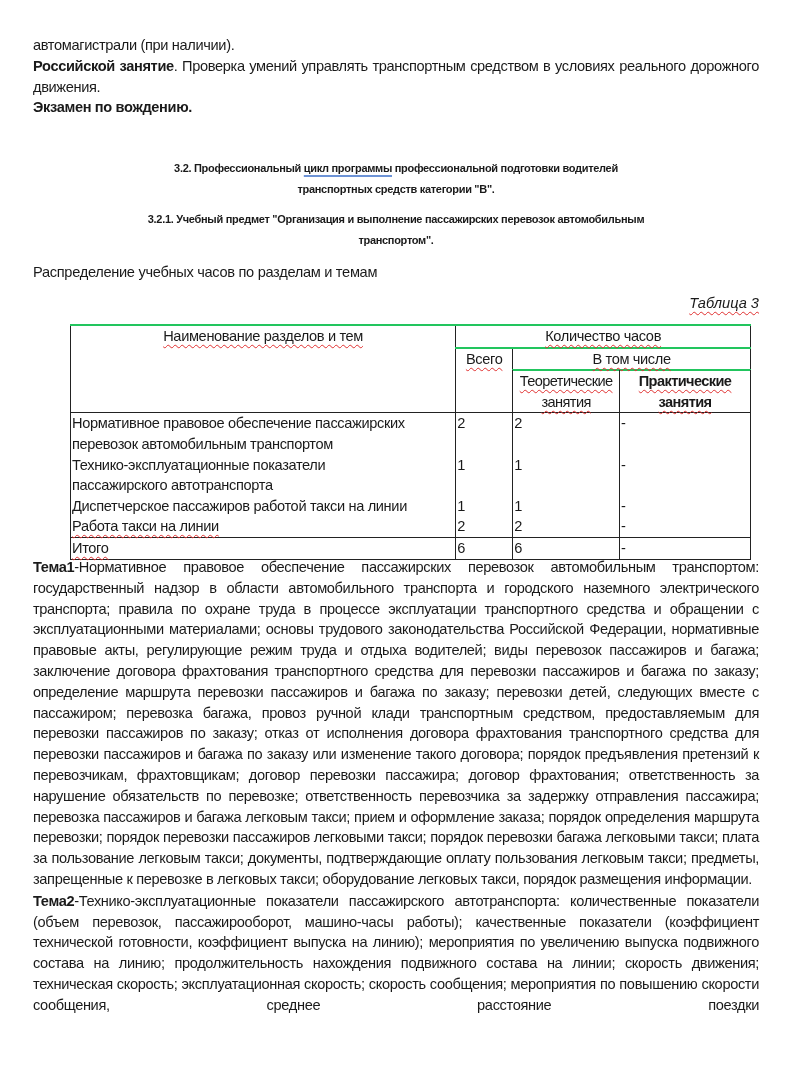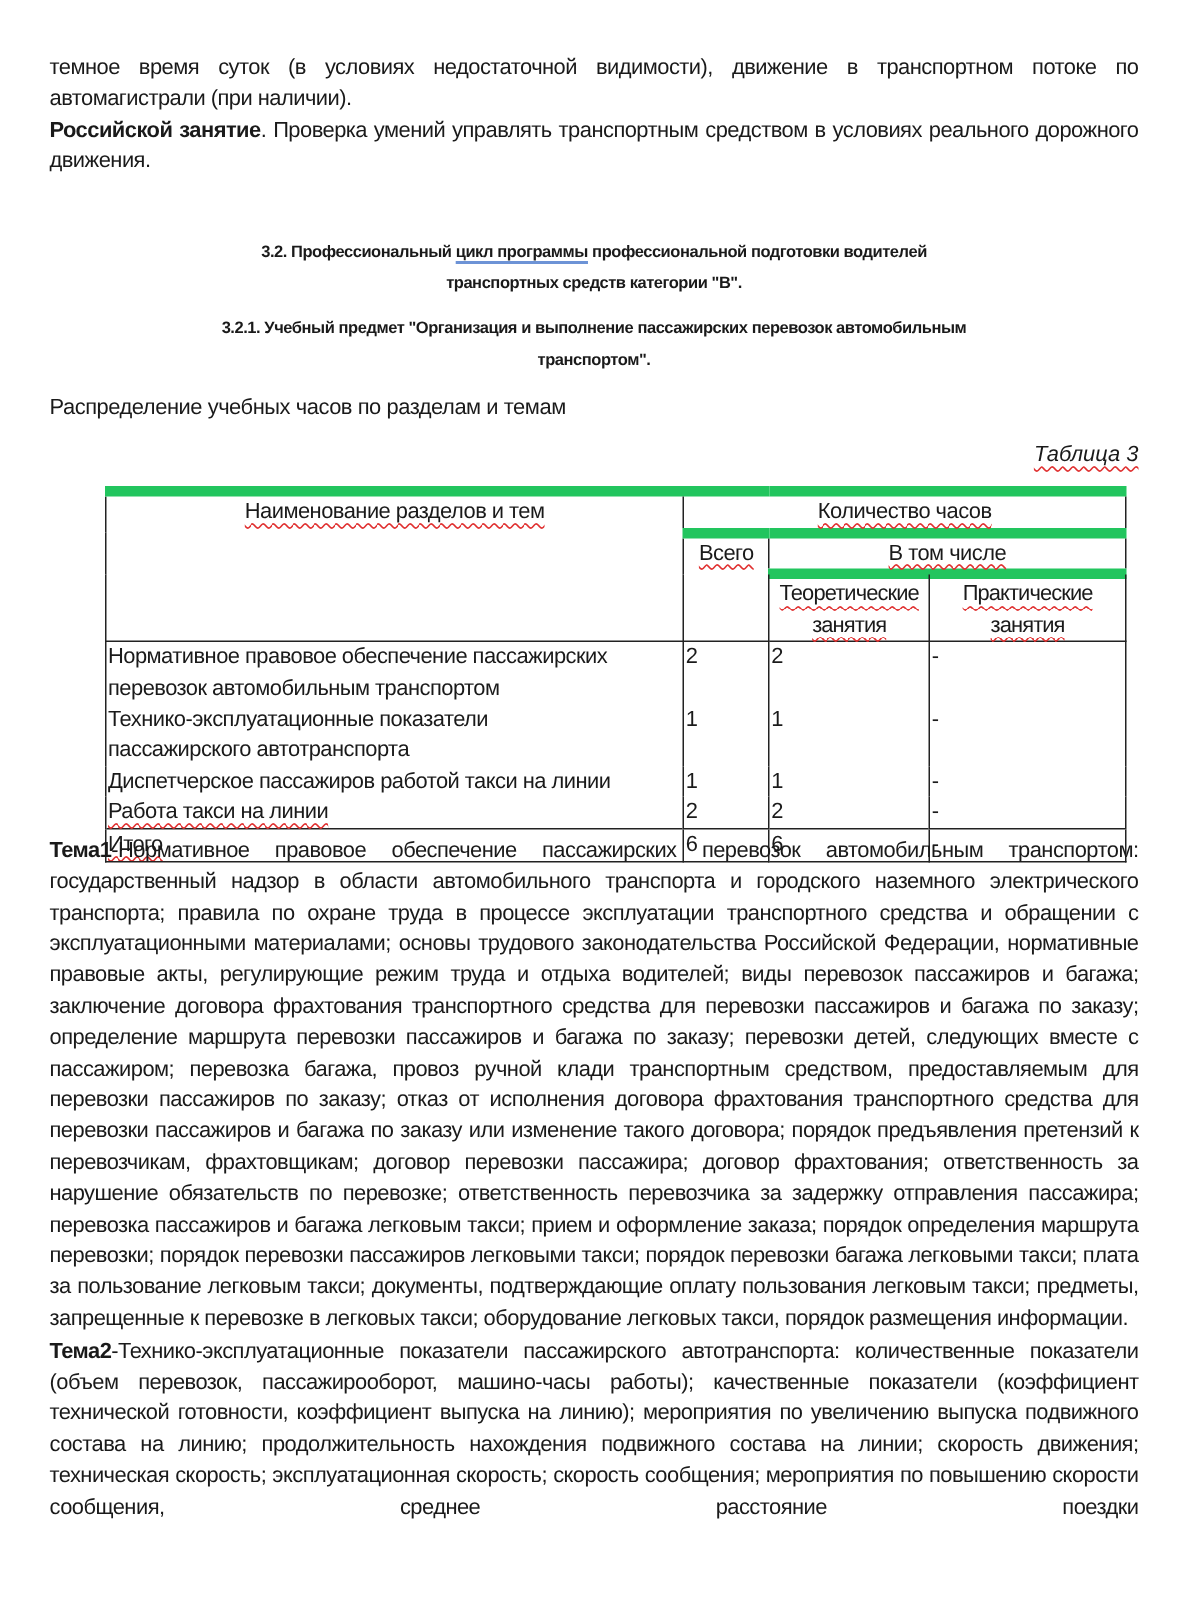--- a/index.html
+++ b/index.html
@@ -11,37 +11,37 @@
   .lastline { text-align-last: justify; }
   .h { font-weight: bold; font-size: 11px; line-height: 21px; text-align: center; margin: 0; letter-spacing: -0.3px; }
   .blue-ul { text-decoration: underline; text-decoration-color: #6d93d6; text-decoration-thickness: 2px; text-underline-offset: 3px; }
   .center { text-align: left; font-size: 14.6px; line-height: 20px; margin: 0; letter-spacing: -0.3px; }
   .right { text-align: right; font-style: italic; font-size: 14.6px; line-height: 20px; margin: 0; }
   .squig { text-decoration: underline wavy #e03030; text-decoration-thickness: 1px; text-underline-offset: 3px; }
 
   table.t { position: absolute; left: 70px; top: 324px; border-collapse: collapse; width: 681px;
             font-size: 14.6px; letter-spacing: -0.35px; }
   table.t td { border-left: 1px solid #222; border-right: 1px solid #222; padding: 0 1px; vertical-align: top; line-height: 20.6px; }
-  table.t tr.hr td { border-top: 7px solid #22c55e; border-bottom: 1px solid #222; text-align: center; }
+  table.t tr.hr td { border-top: 2px solid #22c55e; border-bottom: 1px solid #222; text-align: center; }
   table.t tr.body td { border-top: none; border-bottom: none; }
   table.t tr.body-first td { border-top: 1px solid #222; }
   table.t tr.total td { border-top: 1px solid #222; border-bottom: 1.5px solid #222; margin-left: 29px; }
   .c1 { width: 383px; }
   .c2 { width: 54px; }
   .c3 { width: 106px; }
   .c4 { width: 130px; }
 </style>
 </head>
 <body>
 
 <div class="page">
   <div style="position:absolute; top:35px; width:726px;">
-    <p class="p lastline">темное время суток (в условиях недостаточной видимости), движение в транспортном потоке по</p>
     <p class="p">автомагистрали (при наличии).</p>
     <p class="p"><b>Российской занятие</b><span>. Проверка умений управлять транспортным средством в условиях реального дорожного движения.</span></p>
+    <p class="p"><b>Экзамен по вождению.</b></p>
   </div>
 
   <div style="position:absolute; top:158px; width:726px;">
     <p class="h"><span>3.2. Профессиональный </span><span class="blue-ul">цикл  программы</span><span> профессиональной подготовки водителей</span></p>
     <p class="h">транспортных средств категории "B".</p>
   </div>
 
   <div style="position:absolute; top:209px; width:726px;">
     <p class="h">3.2.1. Учебный предмет "Организация и выполнение пассажирских перевозок автомобильным</p>
     <p class="h">транспортом".</p>
@@ -56,21 +56,21 @@
       <tr class="hr">
     <td class="c1" rowspan="4"><span class="squig">Наименование разделов и тем</span></td>
     <td colspan="3"><span class="squig">Количество часов</span></td>
   </tr>
   <tr class="hr">
     <td class="c2" rowspan="3"><span class="squig">Всего</span></td>
     <td colspan="2"><span class="squig">В том числе</span></td>
   </tr>
   <tr class="hr" style="border-bottom:none;">
     <td class="c3" rowspan="2" style="padding:0; letter-spacing:-0.6px;"><span class="squig">Теоретические</span><br><span class="squig">занятия</span></td>
-    <td class="c4" rowspan="2" style="padding:0; letter-spacing:-0.6px;"><span class="squig">Практические</span><br><span class="squig">занятия</span></td>
+    <td class="c4" rowspan="2" style="padding:0; letter-spacing:-0.6px;font-weight:bold;"><span class="squig">Практические</span><br><span class="squig">занятия</span></td>
   </tr>
   <tr class="hr"></tr>
 
   <tr class="body body-first">
     <td><span>Нормативное правовое обеспечение пассажирских</span><br><span>перевозок автомобильным транспортом</span></td>
     <td>2</td>
     <td>2</td>
     <td>-</td>
   </tr>
   <tr class="body">

